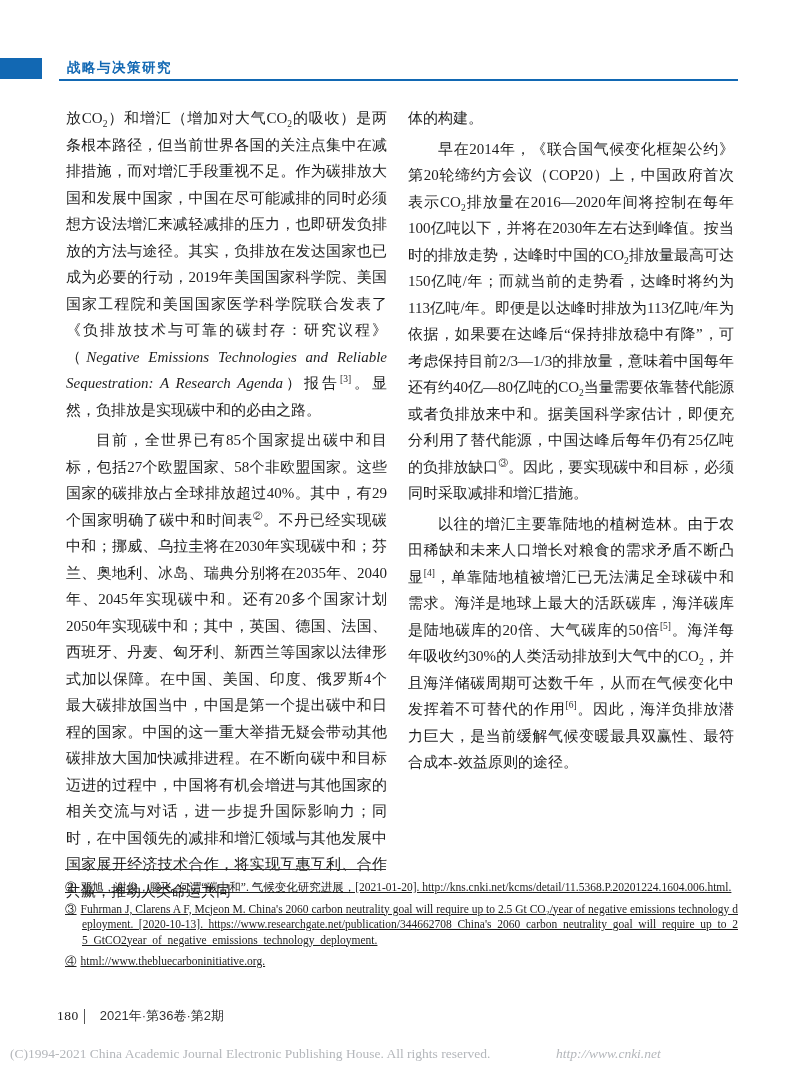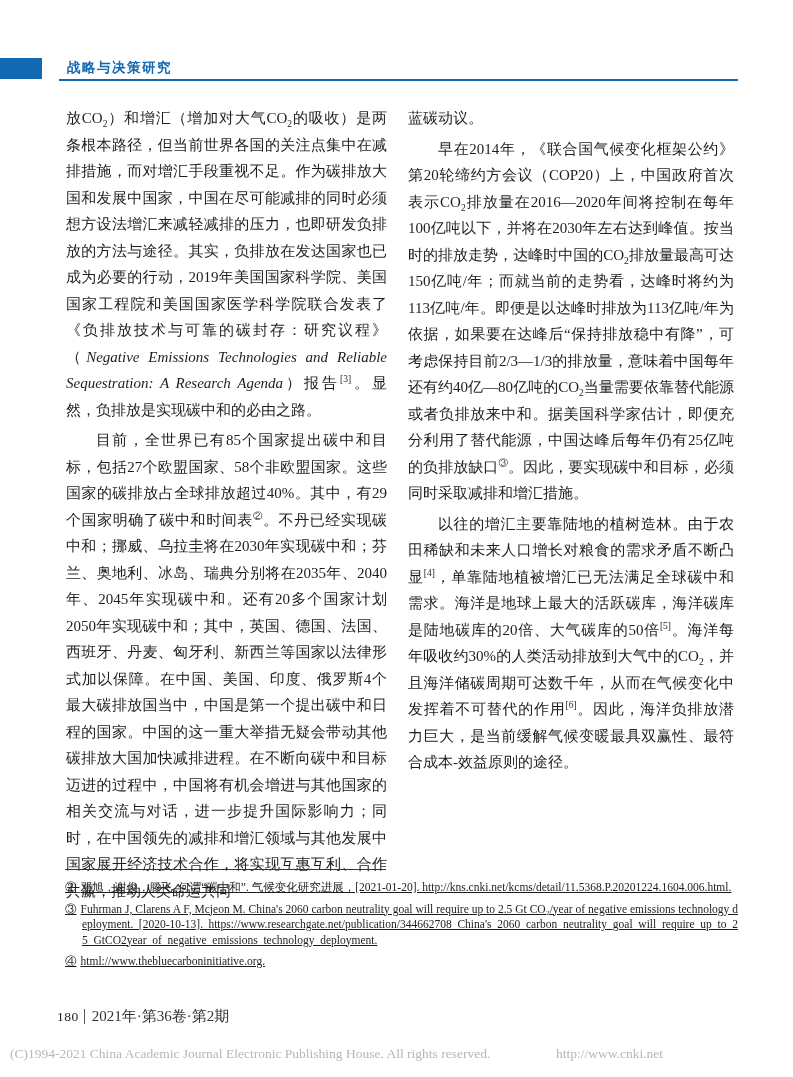--- a/index.html
+++ b/index.html
@@ -30,42 +30,42 @@
   }
   
   .footnotes{position:absolute;left:65px;top:869px;width:673px;font-size:11.5px;line-height:15.5px;color:#1d1d1d;text-decoration:underline;}
   .fn-rule{width:321px;height:1px;background:#333;margin-bottom:10px;}
   .fn{padding-left:17px;text-indent:-17px;margin-bottom:6px;text-align:justify;word-break:break-all;}
   .fn-marker{margin-right:4px;}
   
   .page-footer{position:absolute;left:57px;top:1007px;display:flex;align-items:center;color:#222;}
   .footer-page-number{font-size:13.5px;letter-spacing:0.5px;}
   .footer-divider{width:1px;height:15px;background:#555;margin:0 7px 0 5px;}
-  .footer-issue{font-size:15px;font-family:Liberation Serif, serif;color:#333;}
+  .footer-issue{font-size:13px;font-family:Liberation Sans, sans-serif;color:#333;margin-left:8px;}
   
   .copyright-bar{position:absolute;left:0;top:1046px;width:693px;height:20px;font-size:13.5px;color:#b4b7bb;}
   .copyright-notice{position:absolute;left:10px;top:0;white-space:nowrap;}
-  .copyright-url{position:absolute;left:556px;top:0;white-space:nowrap;}
+  .copyright-url{position:absolute;left:556px;top:0;white-space:nowrap;font-style:italic;}
 </style>
 </head>
 <body>
 
 <div>
   <div class="header-block"></div>
   <div class="header-label">战略与决策研究</div>
   <div class="header-rule"></div>
 </div>
 
 <div>
   <div class="col col-left">
     <p><span>放CO</span><sub>2</sub><span>）和增汇（增加对大气CO</span><sub>2</sub><span>的吸收）是两条根本路径，但当前世界各国的关注点集中在减排措施，而对增汇手段重视不足。作为碳排放大国和发展中国家，中国在尽可能减排的同时必须想方设法增汇来减轻减排的压力，也即研发负排放的方法与途径。其实，负排放在发达国家也已成为必要的行动，2019年美国国家科学院、美国国家工程院和美国国家医学科学院联合发表了《负排放技术与可靠的碳封存：研究议程》（</span><i>Negative Emissions Technologies and Reliable Sequestration: A Research Agenda</i><span>）报告</span><sup>[3]</sup><span>。显然，负排放是实现碳中和的必由之路。</span></p>
     <p class="indent"><span>目前，全世界已有85个国家提出碳中和目标，包括27个欧盟国家、58个非欧盟国家。这些国家的碳排放占全球排放超过40%。其中，有29个国家明确了碳中和时间表</span><sup>②</sup><span>。不丹已经实现碳中和；挪威、乌拉圭将在2030年实现碳中和；芬兰、奥地利、冰岛、瑞典分别将在2035年、2040年、2045年实现碳中和。还有20多个国家计划2050年实现碳中和；其中，英国、德国、法国、西班牙、丹麦、匈牙利、新西兰等国家以法律形式加以保障。在中国、美国、印度、俄罗斯4个最大碳排放国当中，中国是第一个提出碳中和日程的国家。中国的这一重大举措无疑会带动其他碳排放大国加快减排进程。在不断向碳中和目标迈进的过程中，中国将有机会增进与其他国家的相关交流与对话，进一步提升国际影响力；同时，在中国领先的减排和增汇领域与其他发展中国家展开经济技术合作，将实现互惠互利、合作共赢，推动人类命运共同</span></p>
   </div>
   <div class="col col-right">
-    <p><span>蓝碳动议。</span></p>
+    <p><span>体的构建。</span></p>
     <p class="indent"><span>早在2014年，《联合国气候变化框架公约》第20轮缔约方会议（COP20）上，中国政府首次表示CO</span><sub>2</sub><span>排放量在2016—2020年间将控制在每年100亿吨以下，并将在2030年左右达到峰值。按当时的排放走势，达峰时中国的CO</span><sub>2</sub><span>排放量最高可达150亿吨/年；而就当前的走势看，达峰时将约为113亿吨/年。即便是以达峰时排放为113亿吨/年为依据，如果要在达峰后“保持排放稳中有降”，可考虑保持目前2/3—1/3的排放量，意味着中国每年还有约40亿—80亿吨的CO</span><sub>2</sub><span>当量需要依靠替代能源或者负排放来中和。据美国科学家估计，即便充分利用了替代能源，中国达峰后每年仍有25亿吨的负排放缺口</span><sup>③</sup><span>。因此，要实现碳中和目标，必须同时采取减排和增汇措施。</span></p>
     <p class="indent"><span>以往的增汇主要靠陆地的植树造林。由于农田稀缺和未来人口增长对粮食的需求矛盾不断凸显</span><sup>[4]</sup><span>，单靠陆地植被增汇已无法满足全球碳中和需求。海洋是地球上最大的活跃碳库，海洋碳库是陆地碳库的20倍、大气碳库的50倍</span><sup>[5]</sup><span>。海洋每年吸收约30%的人类活动排放到大气中的CO</span><sub>2</sub><span>，并且海洋储碳周期可达数千年，从而在气候变化中发挥着不可替代的作用</span><sup>[6]</sup><span>。因此，海洋负排放潜力巨大，是当前缓解气候变暖最具双赢性、最符合成本-效益原则的途径。</span></p>
   </div>
 </div>
 
 <div class="footnotes">
   <div class="fn-rule"></div>
   <div class="fn">
     <span class="fn-marker">②</span><span>邓旭，谢俊，滕飞. 何谓“碳中和”. 气候变化研究进展，[2021-01-20]. http://kns.cnki.net/kcms/detail/11.5368.P.20201224.1604.006.html.</span>
   </div>

